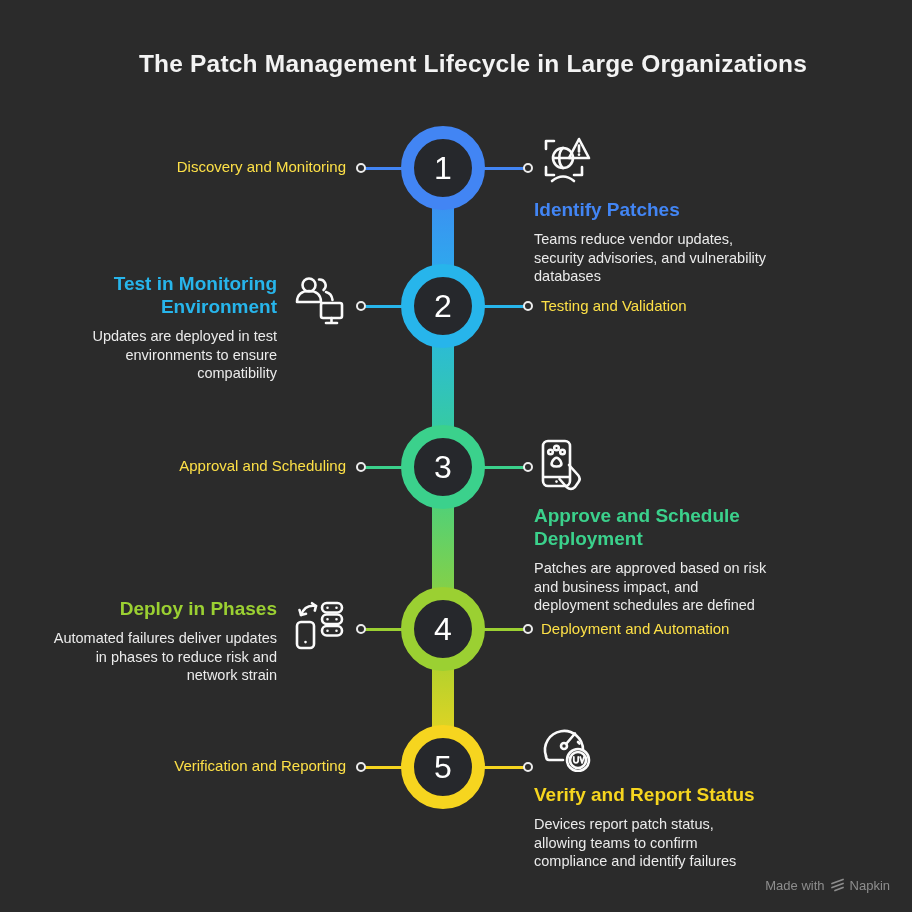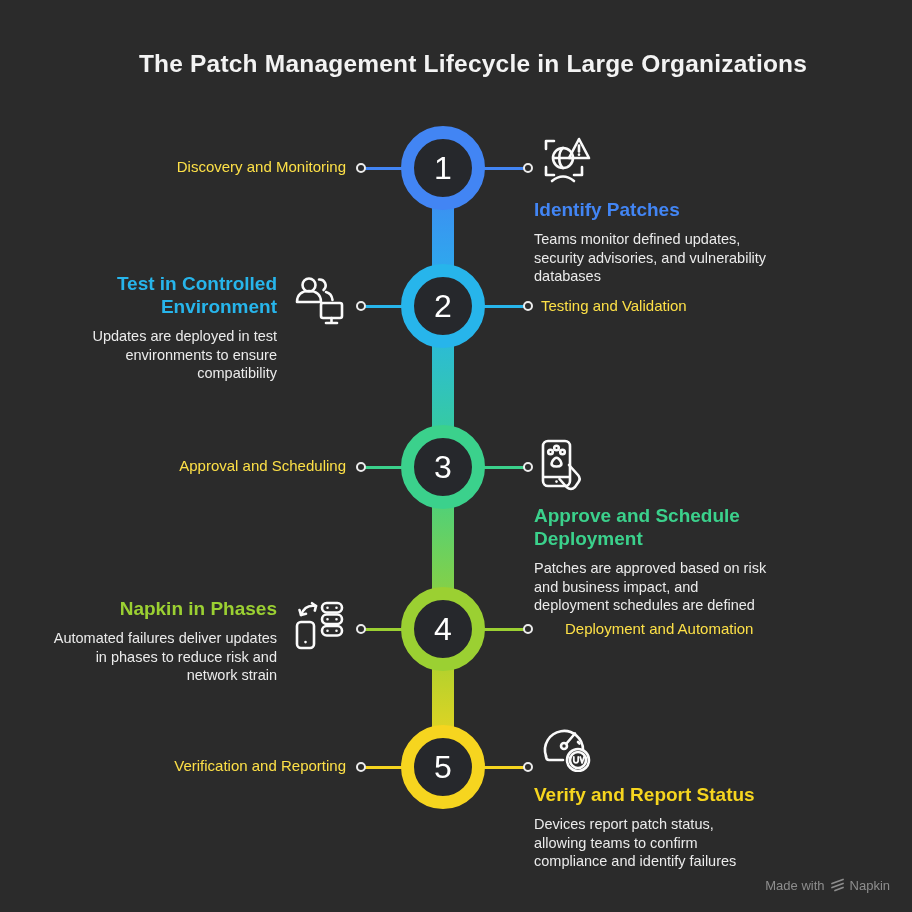--- a/index.html
+++ b/index.html
@@ -46,21 +46,21 @@
   .cdot.r { left: 523px; }
   .plain {
     position: absolute; font-size: 15px; font-weight: 500; color: #fde047; z-index: 3;
     line-height: 19px;
   }
   .plain.pl { left: 100px; width: 246px; text-align: right; }
   .plain.pr { left: 541px; }
   .plain-1 { top: 157px; }
   .plain-2 { top: 296px; }
   .plain-3 { top: 456px; }
-  .plain-4 { top: 619px; margin-left: 24px; }
+  .plain-4 { top: 619px; }
   .plain-5 { top: 756px; }
   .rich { position: absolute; display: flex; gap: 11px; z-index: 3; align-items: flex-start; }
   .rich .txt { width: 235px; }
   .rich h3 { color: var(--accent); font-size: 19px; font-weight: bold; line-height: 23px; margin-bottom: 9px; }
   .rich p { color: #ebebeb; font-size: 14.5px; font-weight: 500; line-height: 18.5px; }
   .rich.rr { left: 534px; width: 320px; flex-direction: column; }
   .rich.rl { left: 42px; width: 312px; }
   .rich.rl .txt { text-align: right; }
   .rich-1 { top: 131px; }
   .rich-2 { top: 272px; }
@@ -104,37 +104,37 @@
           <path d="M27 17 c-5 4 -5 16 0 20"></path>
           <path d="M17.5 27 h19"></path>
           <path d="M16 50 Q27 41 38 50"></path>
           <path d="M43 8 L53 27 H33 Z"></path>
           <path d="M43 14.5 v6"></path>
           <path d="M43 23.6 v0.1"></path>
         </svg>
       </span>
       <div class="txt">
         <h3>Identify Patches</h3>
-        <p>Teams monitor defined updates, security advisories, and vulnerability databases</p>
+        <p>Teams reduce vendor updates, security advisories, and vulnerability databases</p>
       </div>
     </div>
   </div>
 
   <div class="step" style="--cy: 306px; --accent: #27b5eb;">
     <div class="hline l"></div>
     <div class="hline r"></div>
     <div class="cdot l"></div>
     <div class="cdot r"></div>
     <div class="circle">
       <span class="num">2</span>
     </div>
     <div class="plain pr plain-2">Testing and Validation</div>
     <div class="rich rl rich-2">
       <div class="txt">
-        <h3>Test in Controlled Environment</h3>
+        <h3>Test in Monitoring Environment</h3>
         <p>Updates are deployed in test environments to ensure compatibility</p>
       </div>
       <span class="icon">
         <svg width="56" height="56" viewBox="0 0 56 56">
           <circle cx="19" cy="13" r="6.5"></circle>
           <path d="M29 7.5 a6 6 0 0 1 4.5 10.5"></path>
           <path d="M7 30 c0 -8 5.5 -11 12 -11 s12 3 12 11 z"></path>
           <path d="M36 20 c4 1 6 4 6.5 8"></path>
           <rect x="31" y="31" width="21" height="15" rx="2"></rect>
           <path d="M41.5 46 v4"></path>
@@ -177,21 +177,21 @@
     <div class="hline l"></div>
     <div class="hline r"></div>
     <div class="cdot l"></div>
     <div class="cdot r"></div>
     <div class="circle">
       <span class="num">4</span>
     </div>
     <div class="plain pr plain-4">Deployment and Automation</div>
     <div class="rich rl rich-4">
       <div class="txt">
-        <h3>Napkin in Phases</h3>
+        <h3>Deploy in Phases</h3>
         <p>Automated failures deliver updates in phases to reduce risk and network strain</p>
       </div>
       <span class="icon">
         <svg width="56" height="56" viewBox="0 0 56 56">
           <rect x="7" y="25" width="17" height="26" rx="4"></rect>
           <path d="M15.5 45 v0.1"></path>
           <path d="M11 18 Q15 7 26 9"></path>
           <path d="M11 18 l-1.5 -5 M11 18 l5 -1.2"></path>
           <path d="M26 9 l-4 -2.8 M26 9 l-1.2 4.6"></path>
           <rect x="32" y="6" width="20" height="9.5" rx="4.7"></rect>

